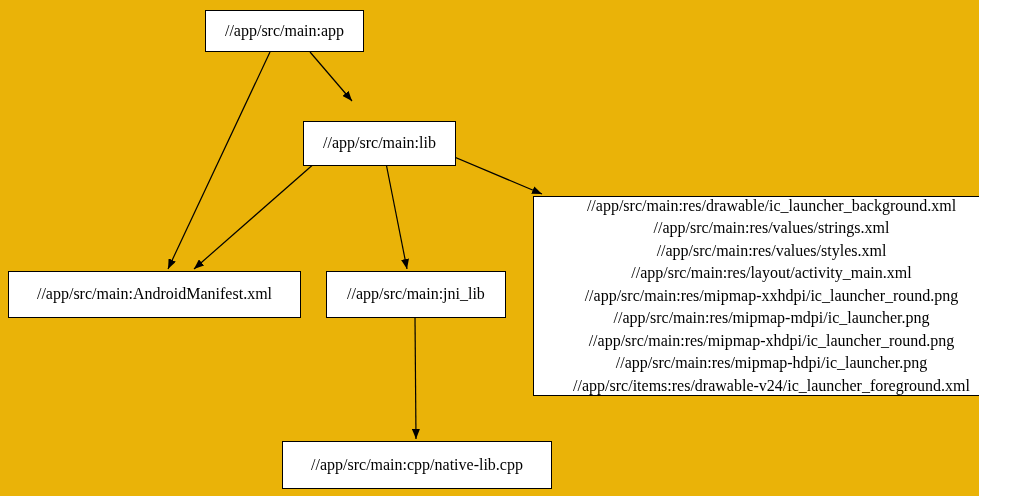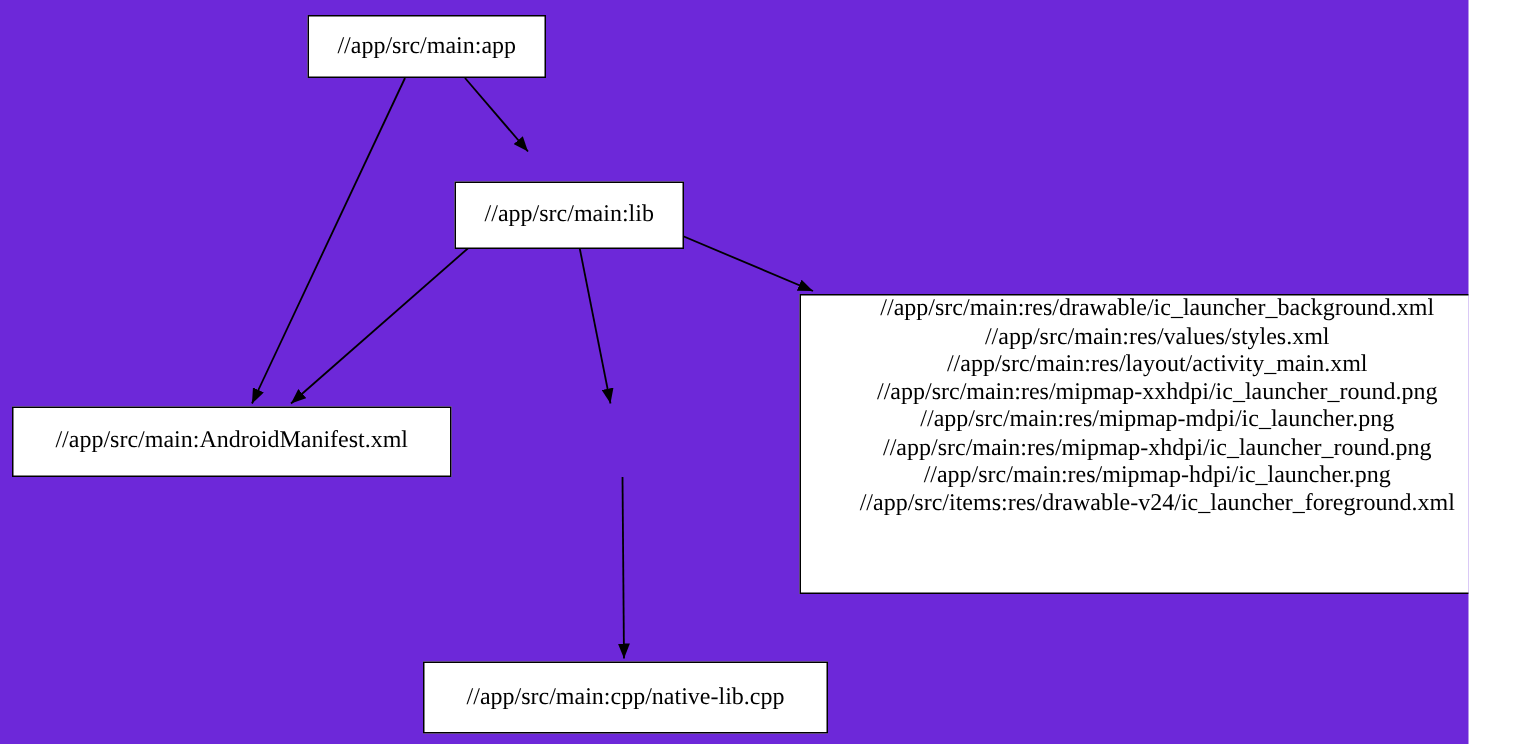--- a/index.html
+++ b/index.html
@@ -4,21 +4,21 @@
 <style>
   html, body {
     margin: 0;
     padding: 0;
     background: #ffffff;
   }
   #canvas {
     position: relative;
     width: 979px;
     height: 496px;
-    background: #6d28d9;
+    background: #eab308;
     font-family: "Liberation Serif", "DejaVu Serif", serif;
     color: #000000;
     overflow: hidden;
   }
   #edges {
     position: absolute;
     left: 0;
     top: 0;
     width: 1018px;
     height: 496px;
@@ -31,21 +31,21 @@
     display: flex;
     align-items: center;
     justify-content: center;
     text-align: center;
     font-size: 16px;
     line-height: 18.5px;
     white-space: nowrap;
   }
   .node.multiline {
     flex-direction: column;
-    justify-content: flex-start;
+    justify-content: space-between;
   }
   #node-app        { left: 205px; top: 10px;  width: 159px; height: 42px; }
   #node-lib        { left: 303px; top: 121px; width: 153px; height: 45px; }
   #node-manifest   { left: 8px;   top: 271px; width: 293px; height: 47px; }
   #node-jni-lib    { left: 326px; top: 271px; width: 180px; height: 47px; }
   #node-res-files  { left: 533px; top: 196px; width: 477px; height: 200px; }
   #node-native-lib { left: 282px; top: 441px; width: 270px; height: 48px; }
   .res-line {
     display: block;
   }
@@ -74,23 +74,27 @@
   </div>
 
   <div class="node" id="node-lib">
     <span>//app/src/main:lib</span>
   </div>
 
   <div class="node" id="node-manifest">
     <span>//app/src/main:AndroidManifest.xml</span>
   </div>
 
+  <div class="node" id="node-jni-lib">
+    <span>//app/src/main:jni_lib</span>
+  </div>
 
   <div class="node multiline" id="node-res-files">
     <span class="res-line">//app/src/main:res/drawable/ic_launcher_background.xml</span>
+    <span class="res-line">//app/src/main:res/values/strings.xml</span>
     <span class="res-line">//app/src/main:res/values/styles.xml</span>
     <span class="res-line">//app/src/main:res/layout/activity_main.xml</span>
     <span class="res-line">//app/src/main:res/mipmap-xxhdpi/ic_launcher_round.png</span>
     <span class="res-line">//app/src/main:res/mipmap-mdpi/ic_launcher.png</span>
     <span class="res-line">//app/src/main:res/mipmap-xhdpi/ic_launcher_round.png</span>
     <span class="res-line">//app/src/main:res/mipmap-hdpi/ic_launcher.png</span>
     <span class="res-line">//app/src/items:res/drawable-v24/ic_launcher_foreground.xml</span>
   </div>
 
   <div class="node" id="node-native-lib">

